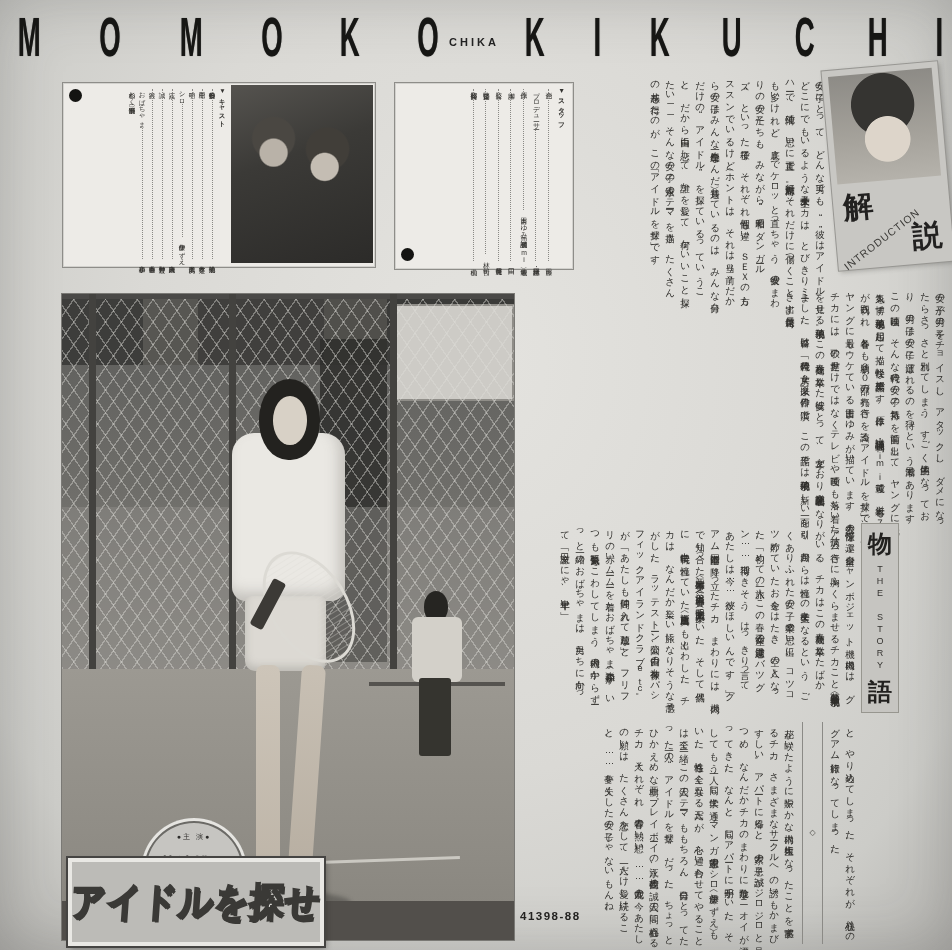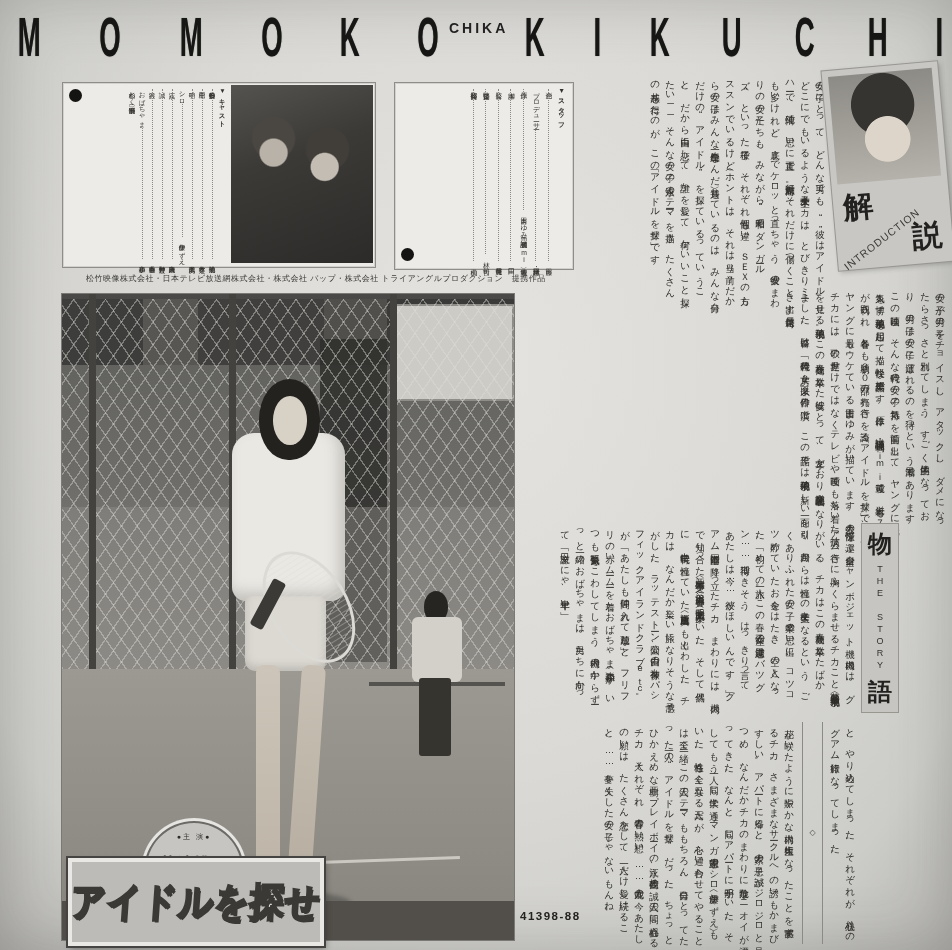--- a/index.html
+++ b/index.html
@@ -7,21 +7,21 @@
     position:relative;width:952px;height:950px;overflow:hidden;
     font-family:"Liberation Sans",sans-serif;
     background:radial-gradient(ellipse at 50% 38%, #e4e3df 0%, #dad9d5 50%, #ccccc8 82%, #b5b4b0 100%);
     box-shadow:inset 0 0 60px rgba(60,60,58,.25);
   }
   
   .headline-group{position:absolute;top:4px;height:62px;display:flex;justify-content:space-between;align-items:flex-start;}
   .hl-first{left:10px;width:436px;}
   .hl-last{left:518px;width:428px;}
   .tl{display:inline-block;font-size:46px;font-weight:700;color:#161614;transform:scale(.60,1.22);transform-origin:top center;text-shadow:0 0 1px rgba(20,20,20,.6);}
-  .hl-middle{position:absolute;left:449px;top:20px;font-size:14px;font-weight:700;letter-spacing:3px;color:#222;}
+  .hl-middle{position:absolute;left:449px;top:36px;font-size:11px;font-weight:700;letter-spacing:3px;color:#222;}
   
   .credit-box{position:absolute;background:#edebe7;border:1px solid #8e8d89;box-shadow:0 0 0 1px #d2d1cd inset;}
   .box-cast{left:62px;top:82px;width:312px;height:184px;}
   .box-staff{left:394px;top:82px;width:178px;height:186px;}
   .punch-dot{position:absolute;width:13px;height:13px;border-radius:50%;background:#141412;}
   .credits{position:absolute;writing-mode:vertical-rl;text-orientation:upright;color:#33322f;}
   .credits .credit-row{display:flex;align-items:center;}
   .credits .credit-head{font-weight:700;}
   .credits .leader{flex:1;width:0;min-height:8px;border-left:1px dotted #8a8985;margin:2px 0;align-self:center;}
   .cast-credits{right:148px;top:4px;height:174px;font-size:6.5px;line-height:10px;}
@@ -204,21 +204,20 @@
           <span>林 哲司</span>
         </div>
         <div class="credit-row">
           <span>美術監督</span>
           <span class="leader"></span>
           <span>横山</span>
         </div>
       </div>
   </div>
 
-  <div class="prod-line">松竹映像株式会社・日本テレビ放送網株式会社・株式会社 バップ・株式会社 トライアングルプロダクション　提携作品</div>
 
   <div class="photo">
     <div class="ph-top"></div>
     <div class="ph-sign"></div>
     <div class="ph-darkdoor"></div>
     <div class="ph-midwall"></div>
     <div class="ph-fence"></div>
     <div class="ph-rail"></div>
     <div class="ph-pole" style="left:6%;"></div>
     <div class="ph-pole" style="left:37%;"></div>

